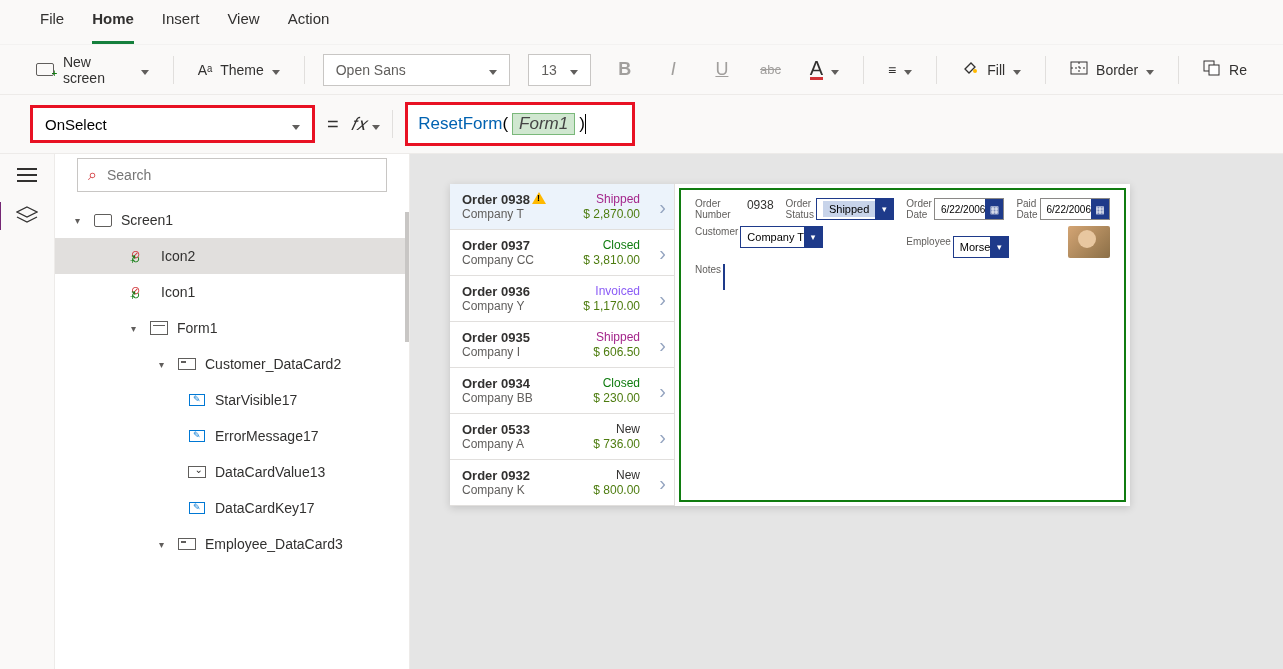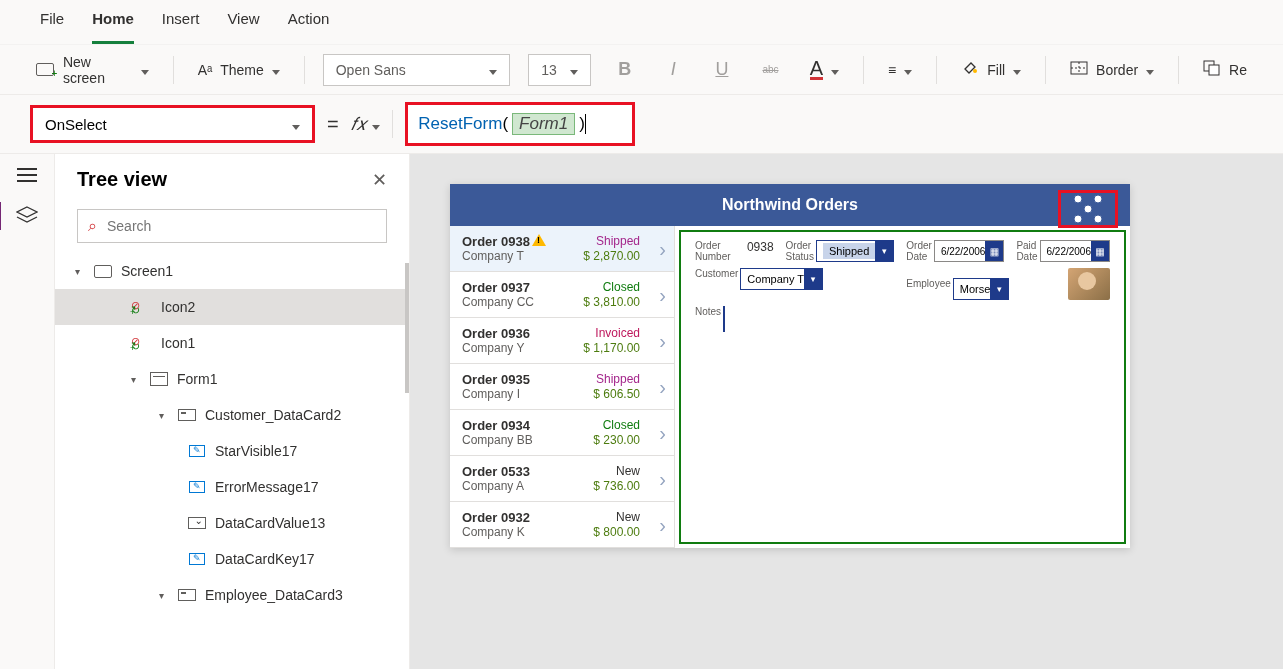--- a/index.html
+++ b/index.html
@@ -83,21 +83,21 @@
 .list-row { border-bottom: 1px solid #e1dfdd; padding: 8px 12px; display: flex; align-items: flex-start; position: relative; }
 .list-row.sel { background: #ecf3fb; }
 .list-texts { flex: 1; }
 .list-order { font-size: 13px; font-weight: 700; color: #323130; }
 .list-company { font-size: 12px; color: #605e5c; }
 .list-status { position: absolute; right: 34px; top: 8px; font-size: 12px; }
 .list-amount { position: absolute; right: 34px; bottom: 8px; font-size: 12px; color: #4d7c0f; }
 .list-chev { position: absolute; right: 8px; top: 50%; transform: translateY(-50%); color: #95a5c0; font-size: 20px; font-weight:300; }
 .st-shipped { color: #a4268b; }
 .st-closed { color: #107c10; }
-.st-invoiced { color: #be185d; margin-left: 16px; }
+.st-invoiced { color: #8b5cf6; margin-left: 16px; }
 .st-new { color: #323130; }
 .warn-tri { display:inline-block; width:0; height:0; border-left:7px solid transparent; border-right:7px solid transparent; border-bottom:12px solid #ffb900; vertical-align: top; margin-left:2px; position:relative; }
 .warn-tri::after { content:"!"; position:absolute; left:-2px; top:1px; font-size:9px; color:#000; font-weight:700; }
 
 .form-col { flex: 1; padding: 8px 14px; border: 2px solid #107c10; margin: 4px; display: grid; grid-template-columns: 1fr 1fr 1fr 1fr; gap: 6px 12px; align-content: start; position: relative; }
 .f-group { display: flex; flex-direction: row; gap: 2px; }
 .f-label { font-size: 10px; color: #605e5c; }
 .f-value { font-size: 12px; color: #323130; }
 .f-dd { height: 22px; border: 1px solid #1e3a8a; display: flex; align-items: center; justify-content: space-between; padding: 0 0 0 6px; font-size: 11px; }
 .f-dd-arrow { width: 18px; height: 100%; background: #1e3a8a; color: #fff; display: flex; align-items: center; justify-content: center; font-size: 9px; }
@@ -144,21 +144,21 @@
     <span>Open Sans</span>
     <span class="chevron-down"></span>
   </div>
   <div class="rib-select" style="width:65px;">
     <span>13</span>
     <span class="chevron-down"></span>
   </div>
   <div class="rib-icon-btn" style="font-weight:700;">B</div>
   <div class="rib-icon-btn" style="font-style:italic;">I</div>
   <div class="rib-icon-btn" style="text-decoration:underline;">U</div>
-  <div class="rib-icon-btn" style="text-decoration:line-through;font-size:10px;text-align:right;">abc</div>
+  <div class="rib-icon-btn" style="text-decoration:line-through;font-size:13px;text-align:right;">abc</div>
   <div class="rib-btn">
     <span style="font-size:20px;border-bottom:3px solid #d13438;line-height:18px;">A</span>
     <span class="chevron-down"></span>
   </div>
   <div class="rib-sep"></div>
   <div class="rib-btn">
     <span>≡</span>
     <span class="chevron-down"></span>
   </div>
   <div class="rib-sep"></div>
@@ -215,24 +215,20 @@
         <span></span>
       </div>
     <div class="rail-layers">
       <svg width="22" height="18" viewBox="0 0 22 18">
           <path d="M11 1 L21 6 L11 11 L1 6 Z M1 11 L11 16 L21 11" fill="none" stroke="#323130" stroke-width="1.3"></path>
         </svg>
     </div>
   </div>
 
   <div class="tree-panel">
-    <div class="tree-header">
-      <h2>Tree view</h2>
-      <span class="tree-close">✕</span>
-    </div>
     <div class="tree-search">
       <span style="color:#d13438;">⌕</span>
       <input placeholder="Search" style="">
     </div>
     <div class="tree-body">
       <div class="tree-scroll-thumb"></div>
       <div class="tree-node">
         <span class="tree-expander">▾</span>
         <span class="tree-icon">
             <span class="screen-ico"></span>
@@ -298,34 +294,20 @@
         <span class="tree-icon">
             <span class="card-ico"></span>
           </span>
         <span>Employee_DataCard3</span>
       </div>
     </div>
   </div>
 
   <div class="canvas-area">
     <div class="app-preview">
-      <div class="app-header">
-        <span class="app-header-title">Northwind Orders</span>
-        <div class="app-header-icon">
-          <svg class="cancel-icon-svg" width="40" height="30" viewBox="0 0 40 30">
-            <line x1="10" y1="5" x2="30" y2="25"></line>
-              <line x1="30" y1="5" x2="10" y2="25"></line>
-            <circle cx="10" cy="5" r="4"></circle>
-              <circle cx="30" cy="5" r="4"></circle>
-              <circle cx="10" cy="25" r="4"></circle>
-              <circle cx="30" cy="25" r="4"></circle>
-              <circle cx="20" cy="15" r="4"></circle>
-          </svg>
-        </div>
-      </div>
       <div class="app-body">
         <div class="list-col" id="list-col">
             <div class="list-row sel">
               <div class="list-texts">
                 <div class="list-order">Order 0938<span class="warn-tri"></span></div>
                 <div class="list-company">Company T</div>
               </div>
               <div class="list-status st-shipped">Shipped</div>
               <div class="list-amount">$ 2,870.00</div>
               <div class="list-chev">›</div>

